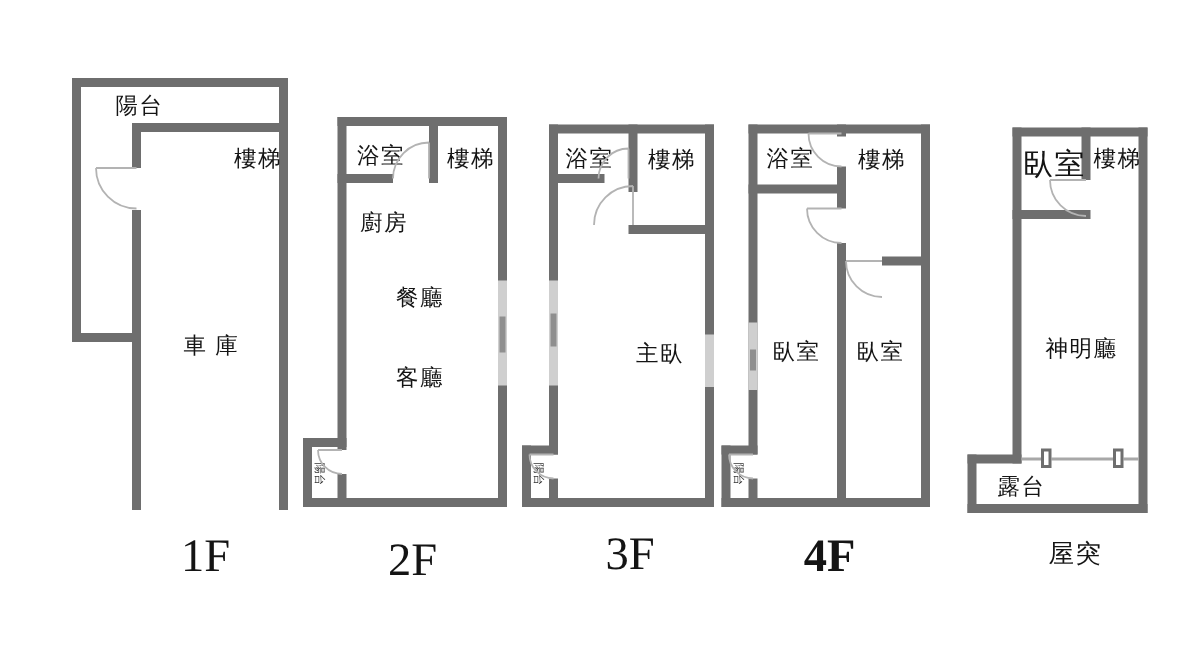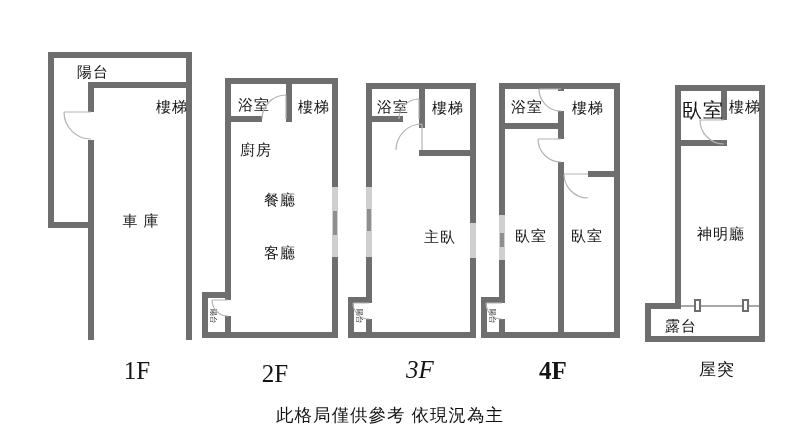--- a/index.html
+++ b/index.html
@@ -13,21 +13,21 @@
   .win{position:absolute;background:var(--window);}
   .smudge{position:absolute;background:var(--smudge);}
   .rail{position:absolute;background:#a8a8a8;}
   .post{position:absolute;background:#fff;border:2px solid var(--wall);box-sizing:border-box;}
   .room-label{position:absolute;transform:translate(-50%,-50%);font-size:15px;color:var(--text);
               white-space:nowrap;letter-spacing:1px;line-height:1;}
   .room-label.big{font-size:20px;}
   .vtext{position:absolute;transform:translate(-50%,-50%) rotate(90deg);font-size:7.5px;
          color:#333;white-space:nowrap;letter-spacing:0;line-height:1;}
   .floor-label{position:absolute;transform:translate(-50%,-50%);
-               font-family:"Liberation Serif","DejaVu Serif",serif;font-size:25px;color:var(--text);
+               font-family:"Liberation Serif","DejaVu Serif",serif;font-size:31px;color:var(--text);
                white-space:nowrap;line-height:1;}
   .floor-label.cjk{font-family:"Liberation Sans","DejaVu Sans",sans-serif;font-size:17px;letter-spacing:1px;}
   .caption{position:absolute;transform:translate(-50%,-50%);font-size:17.5px;font-weight:500;
            color:#111;white-space:nowrap;letter-spacing:1px;}
   svg.overlay{position:absolute;left:0;top:0;width:800px;height:446px;pointer-events:none;}
   svg.overlay path{fill:none;stroke:var(--arc);stroke-width:1.2;}
 </style>
 </head>
 <body>
 
@@ -36,21 +36,21 @@
   <div>
     <div class="wall" style="left:48px;top:52px;width:144px;height:6px;"></div>
     <div class="wall" style="left:48px;top:52px;width:6px;height:176px;"></div>
     <div class="wall" style="left:48px;top:222px;width:46px;height:6px;"></div>
     <div class="wall" style="left:88px;top:82px;width:104px;height:6px;"></div>
     <div class="wall" style="left:88px;top:82px;width:6px;height:30px;"></div>
     <div class="wall" style="left:88px;top:140px;width:6px;height:200px;"></div>
     <div class="wall" style="left:186px;top:52px;width:6px;height:288px;"></div>
     <div class="room-label" style="left:93px;top:71px;">陽台</div>
     <div class="room-label" style="left:172px;top:106px;">樓梯</div>
-    <div class="room-label" style="left:141px;top:220px;">車 庫</div>
+    <div class="room-label" style="left:141px;top:231px;">車 庫</div>
     <div class="floor-label" style="left:137px;top:370px;">1F</div>
   </div>
 
   <div>
     <div class="wall" style="left:225px;top:78px;width:113px;height:6px;"></div>
     <div class="wall" style="left:225px;top:78px;width:6px;height:222px;"></div>
     <div class="wall" style="left:225px;top:316px;width:6px;height:16px;"></div>
     <div class="wall" style="left:286px;top:78px;width:6px;height:44px;"></div>
     <div class="wall" style="left:225px;top:116px;width:37px;height:6px;"></div>
     <div class="wall" style="left:332px;top:78px;width:6px;height:260px;"></div>
@@ -79,21 +79,21 @@
     <div class="wall" style="left:419px;top:150px;width:57px;height:6px;"></div>
     <div class="wall" style="left:470px;top:83px;width:6px;height:255px;"></div>
     <div class="win" style="left:470px;top:223px;width:6px;height:35px;"></div>
     <div class="wall" style="left:348px;top:332px;width:128px;height:6px;"></div>
     <div class="wall" style="left:348px;top:297px;width:6px;height:41px;"></div>
     <div class="wall" style="left:348px;top:297px;width:24px;height:6px;"></div>
     <div class="room-label" style="left:393px;top:106px;">浴室</div>
     <div class="room-label" style="left:448px;top:107px;">樓梯</div>
     <div class="room-label" style="left:440px;top:236px;">主臥</div>
     <div class="vtext" style="left:359px;top:316px;">陽台</div>
-    <div class="floor-label" style="left:420px;top:369px;font-style:italic;">3F</div>
+    <div class="floor-label" style="left:420px;top:369px;">3F</div>
   </div>
 
   <div>
     <div class="wall" style="left:499px;top:83px;width:121px;height:6px;"></div>
     <div class="wall" style="left:499px;top:83px;width:6px;height:220px;"></div>
     <div class="win" style="left:499px;top:215px;width:6px;height:45px;"></div>
     <div class="smudge" style="left:500px;top:233px;width:4px;height:14px;"></div>
     <div class="wall" style="left:499px;top:319px;width:6px;height:13px;"></div>
     <div class="wall" style="left:558px;top:83px;width:6px;height:8px;"></div>
     <div class="wall" style="left:558px;top:111px;width:6px;height:28px;"></div>
@@ -138,15 +138,14 @@
     <path d="M 399 119 A 20 20 0 0 1 419 99 M 419 119 L 419 99"></path>
     <path d="M 422 124 A 26 26 0 0 0 396 150 M 422 150 L 422 124"></path>
     <path d="M 353 303 A 16 16 0 0 0 369 319 M 369 303 L 353 303"></path>
     <path d="M 539 89 A 22 22 0 0 0 561 111 M 561 89 L 539 89"></path>
     <path d="M 538 139 A 23 23 0 0 0 561 162 M 561 139 L 538 139"></path>
     <path d="M 564 174 A 24 24 0 0 0 588 198 M 588 174 L 564 174"></path>
     <path d="M 486 303 A 16 16 0 0 0 502 319 M 502 303 L 486 303"></path>
     <path d="M 700 120 A 24 24 0 0 0 724 144 M 724 120 L 700 120"></path>
   </svg>
 
-  <div class="caption" style="left:390px;top:415px;">此格局僅供參考 依現況為主</div>
 
 </div>
 
 </body></html>

